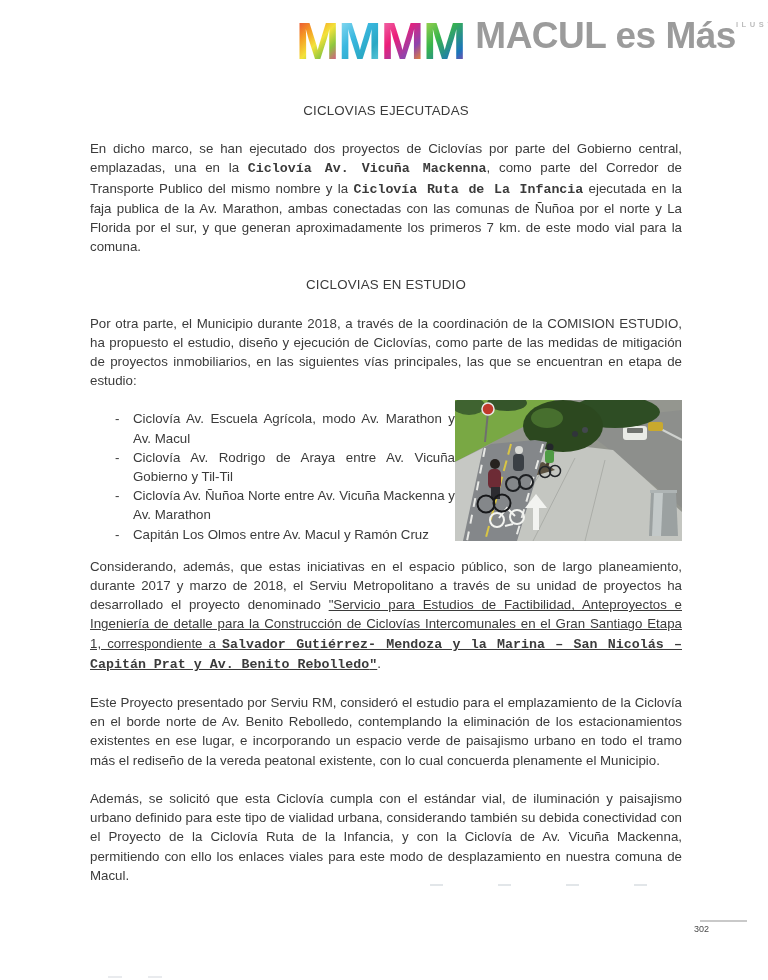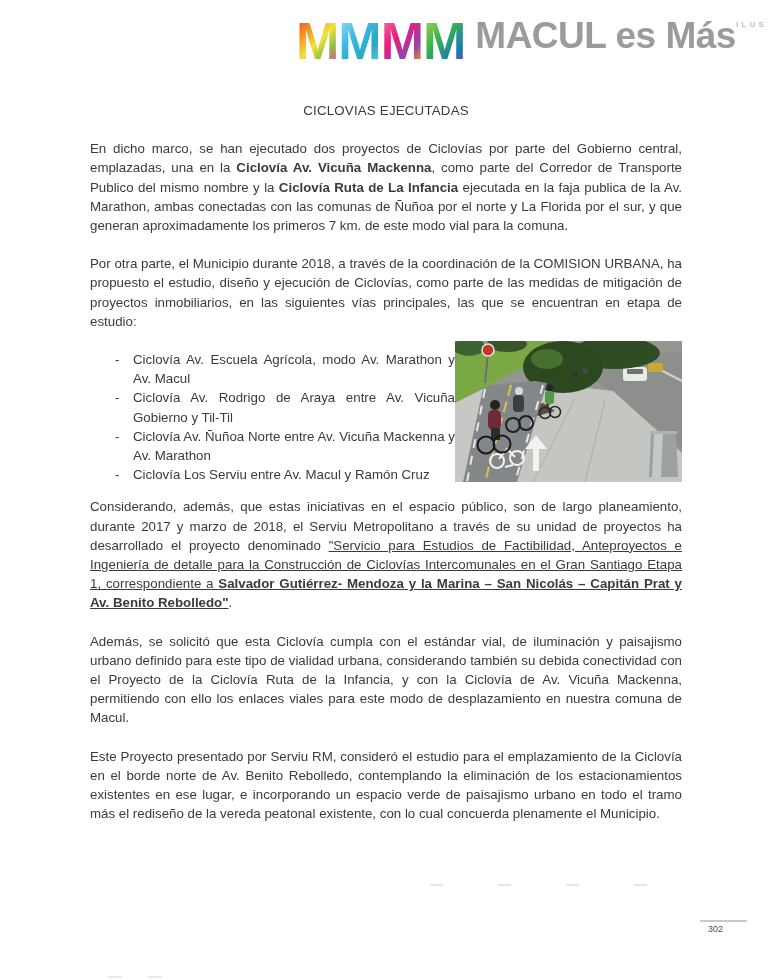--- a/index.html
+++ b/index.html
@@ -66,21 +66,21 @@
     line-height: 19.2px;
     color: #3b3b3b;
     text-align: justify;
   }
   .doc .heading {
     text-align: center;
     margin: 0 0 19px 0;
     letter-spacing: 0.2px;
   }
   .doc p { margin: 0 0 19px 0; }
-  .b { font-weight: 700; }
+  .b { font-weight: 700; font-family: Liberation Mono, monospace; }
   .u { text-decoration: underline; }
 
   
   .list-row {
     display: flex;
     align-items: flex-start;
     margin: 0 0 13px 0;
   }
   .bullets { width: 365px; padding-left: 25px; box-sizing: border-box; flex: none; }
   .bullet-item {
@@ -118,21 +118,21 @@
   .page-rule {
     position: absolute;
     left: 700px;
     top: 920px;
     width: 47px;
     height: 2px;
     background: #c9c9c9;
   }
   .page-number {
     position: absolute;
-    left: 692px;
+    left: 678px;
     top: 924px;
     width: 47px;
     text-align: center;
     font-size: 9px;
     color: #4a4a4a;
     font-family: "Liberation Sans", sans-serif;
   }
 </style>
 </head>
 <body>
@@ -151,40 +151,41 @@
       <div class="logo-subtitle">ILUSTRE MUNICIPALIDAD DE MACUL</div>
     </div>
   </div>
 
   <div class="doc">
 
     <div class="heading">CICLOVIAS EJECUTADAS</div>
 
     <p><span>En dicho marco, se han ejecutado dos proyectos de Ciclovías por parte del Gobierno central, emplazadas, una en la </span><span class="b">Ciclovía Av. Vicuña Mackenna</span><span>, como parte del Corredor de Transporte Publico del mismo nombre y la </span><span class="b">Ciclovía Ruta de La Infancia</span><span> ejecutada en la faja publica de la Av. Marathon, ambas conectadas con las comunas de Ñuñoa por el norte y La Florida por el sur, y que generan aproximadamente los primeros 7 km. de este modo vial para la comuna.</span></p>
 
-
-    <p>Por otra parte, el Municipio durante 2018, a través de la coordinación de la COMISION URBANA, ha propuesto el estudio, diseño y ejecución de Ciclovías, como parte de las medidas de mitigación de proyectos inmobiliarios, en las siguientes vías principales, las que se encuentran en etapa de estudio:</p>
+    <div class="heading">CICLOVIAS EN ESTUDIO</div>
+
+    <p>Por otra parte, el Municipio durante 2018, a través de la coordinación de la COMISION ESTUDIO, ha propuesto el estudio, diseño y ejecución de Ciclovías, como parte de las medidas de mitigación de proyectos inmobiliarios, en las siguientes vías principales, las que se encuentran en etapa de estudio:</p>
 
     <div class="list-row">
       <div class="bullets">
         <div class="bullet-item">
           <span class="dash">-</span>
           <span>Ciclovía Av. Escuela Agrícola, modo Av. Marathon y Av. Macul</span>
         </div>
         <div class="bullet-item">
           <span class="dash">-</span>
           <span>Ciclovía Av. Rodrigo de Araya entre Av. Vicuña Gobierno y Til-Til</span>
         </div>
         <div class="bullet-item">
           <span class="dash">-</span>
           <span>Ciclovía Av. Ñuñoa Norte entre Av. Vicuña Mackenna y Av. Marathon</span>
         </div>
         <div class="bullet-item">
           <span class="dash">-</span>
-          <span>Ciclovía Los Serviu entre Av. Macul y Ramón Cruz</span>
+          <span>Capitán Los Olmos entre Av. Macul y Ramón Cruz</span>
         </div>
       </div>
 
       <svg class="photo" viewBox="0 0 227 141" role="img">
 
         <rect x="0" y="0" width="227" height="141" fill="#94968f"></rect>
 
         <polygon points="118,22 227,10 227,108 150,46" fill="#8d8f8c"></polygon>
 
         <line x1="196" y1="24" x2="227" y2="40" stroke="#cfd2cf" stroke-width="2"></line>
@@ -262,23 +263,23 @@
         <g>
           <polygon points="196,92 221,92 223,136 194,136" fill="#9ba1a1"></polygon>
           <polygon points="199,92 208,92 206,136 197,136" fill="#c3c9c9"></polygon>
           <rect x="195" y="90" width="27" height="3" fill="#aeb4b4"></rect>
         </g>
       </svg>
     </div>
 
     <p><span>Considerando, además, que estas iniciativas en el espacio público, son de largo planeamiento, durante 2017 y marzo de 2018, el Serviu Metropolitano a través de su unidad de proyectos ha desarrollado el proyecto denominado </span><span class="u">"Servicio para Estudios de Factibilidad, Anteproyectos e Ingeniería de detalle para la Construcción de Ciclovías Intercomunales en el Gran Santiago Etapa 1, correspondiente a </span><span class="u b">Salvador Gutiérrez- Mendoza y la Marina – San Nicolás – Capitán Prat y Av. Benito Rebolledo</span><span class="u b">"</span><span>.</span></p>
 
+    <p>Este Proyecto presentado por Serviu RM, consideró el estudio para el emplazamiento de la Ciclovía en el borde norte de Av. Benito Rebolledo, contemplando la eliminación de los estacionamientos existentes en ese lugar, e incorporando un espacio verde de paisajismo urbano en todo el tramo más el rediseño de la vereda peatonal existente, con lo cual concuerda plenamente el Municipio.</p>
+
     <p>Además, se solicitó que esta Ciclovía cumpla con el estándar vial, de iluminación y paisajismo urbano definido para este tipo de vialidad urbana, considerando también su debida conectividad con el Proyecto de la Ciclovía Ruta de la Infancia, y con la Ciclovía de Av. Vicuña Mackenna, permitiendo con ello los enlaces viales para este modo de desplazamiento en nuestra comuna de Macul.</p>
-
-    <p>Este Proyecto presentado por Serviu RM, consideró el estudio para el emplazamiento de la Ciclovía en el borde norte de Av. Benito Rebolledo, contemplando la eliminación de los estacionamientos existentes en ese lugar, e incorporando un espacio verde de paisajismo urbano en todo el tramo más el rediseño de la vereda peatonal existente, con lo cual concuerda plenamente el Municipio.</p>
 
   </div>
 
   <div class="mid-dashes"></div>
   <div class="bottom-dashes"></div>
   <div class="page-rule"></div>
   <div class="page-number">302</div>
 
 </div>
 

